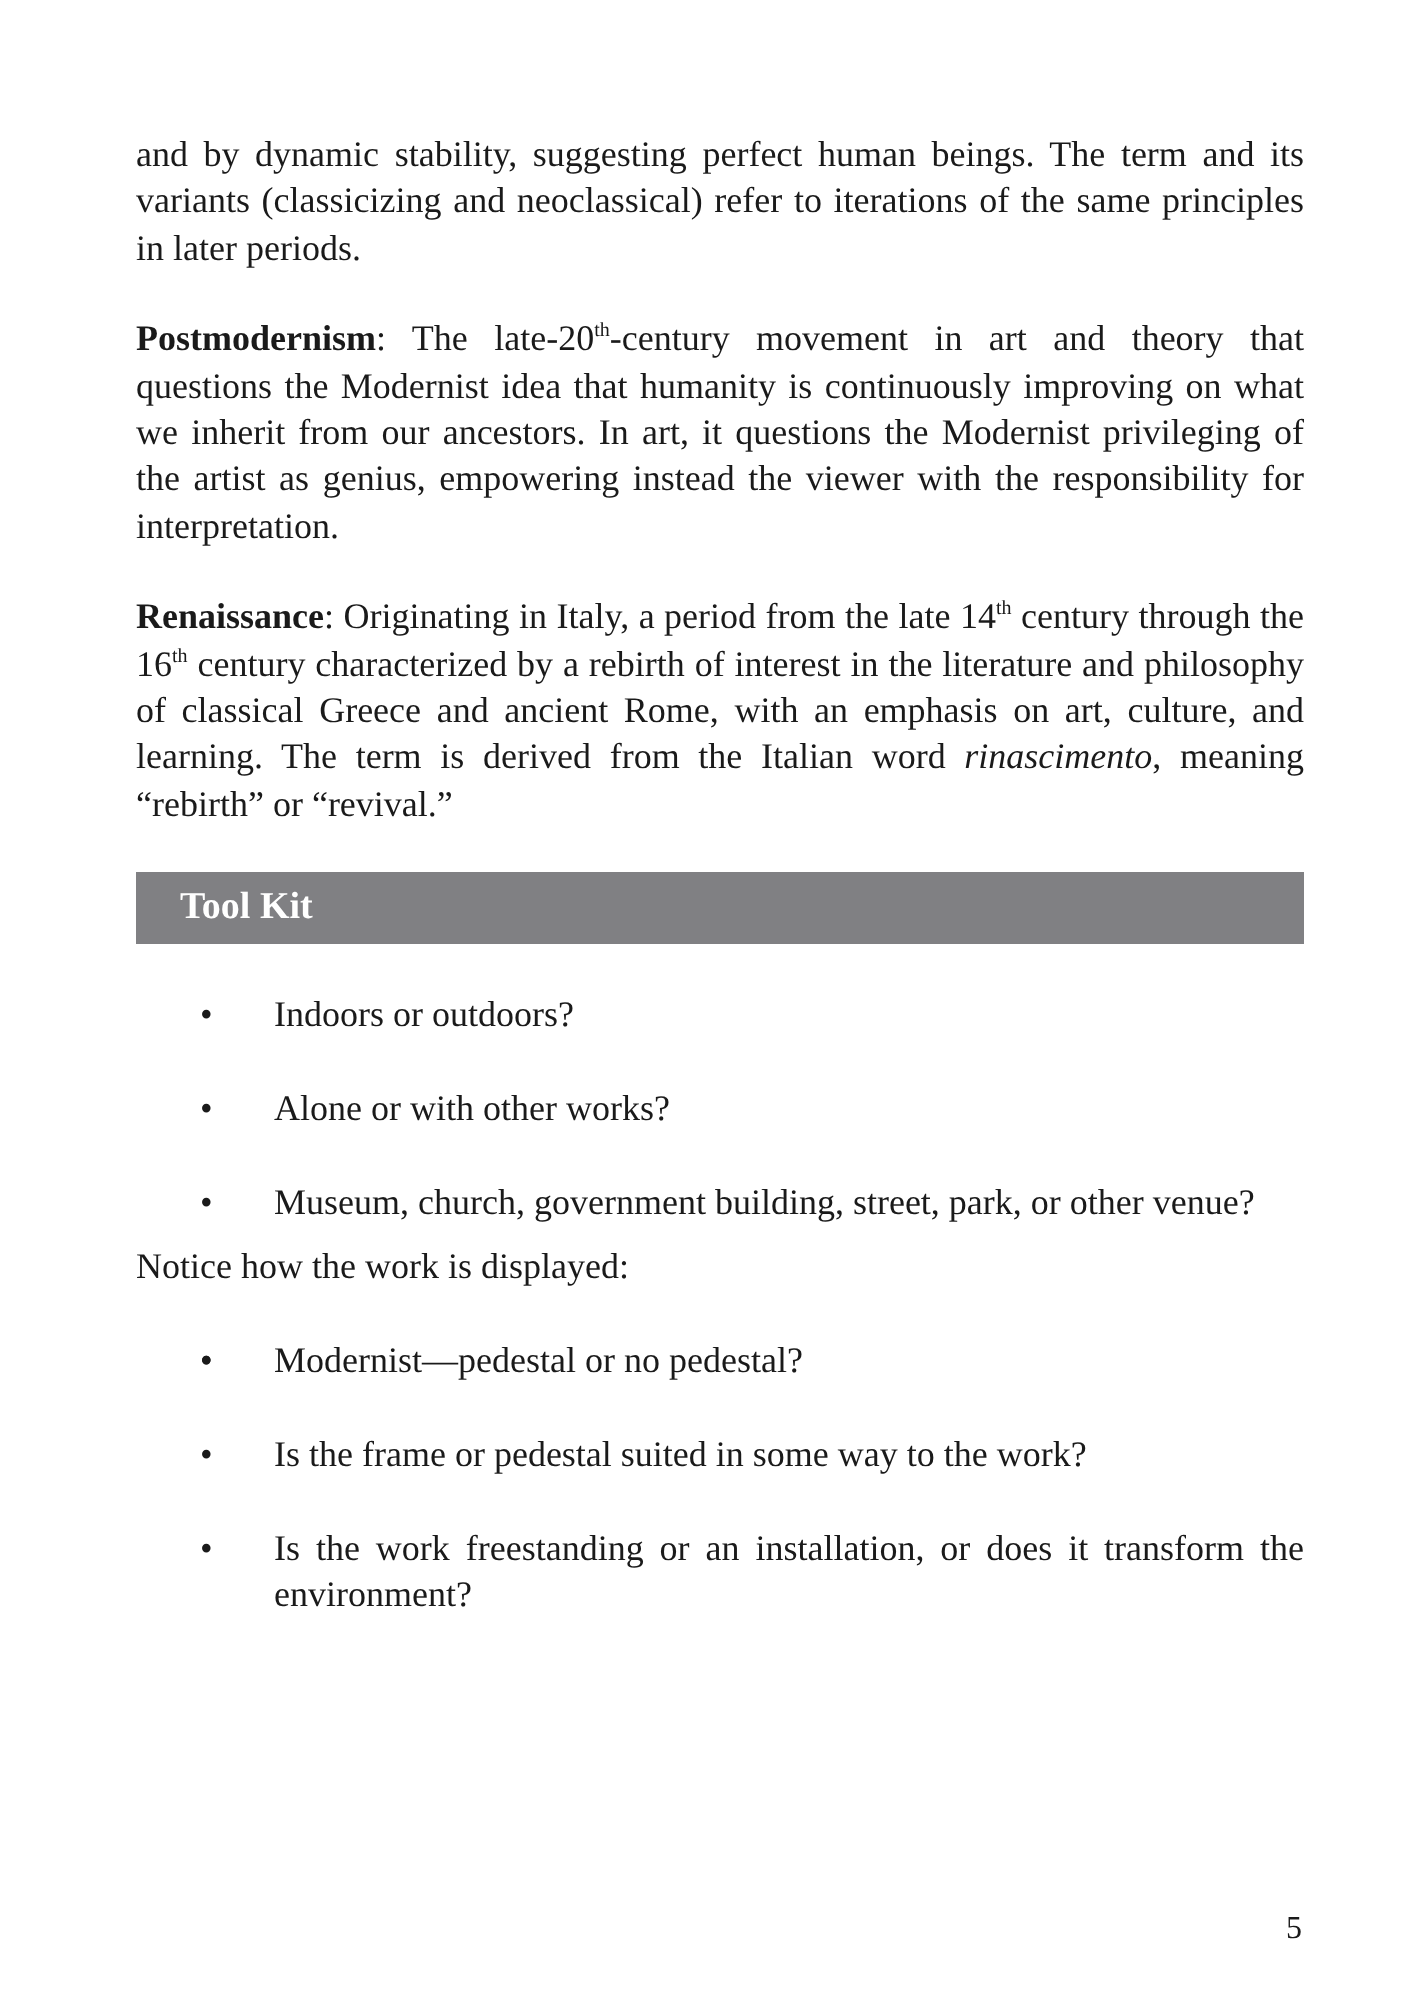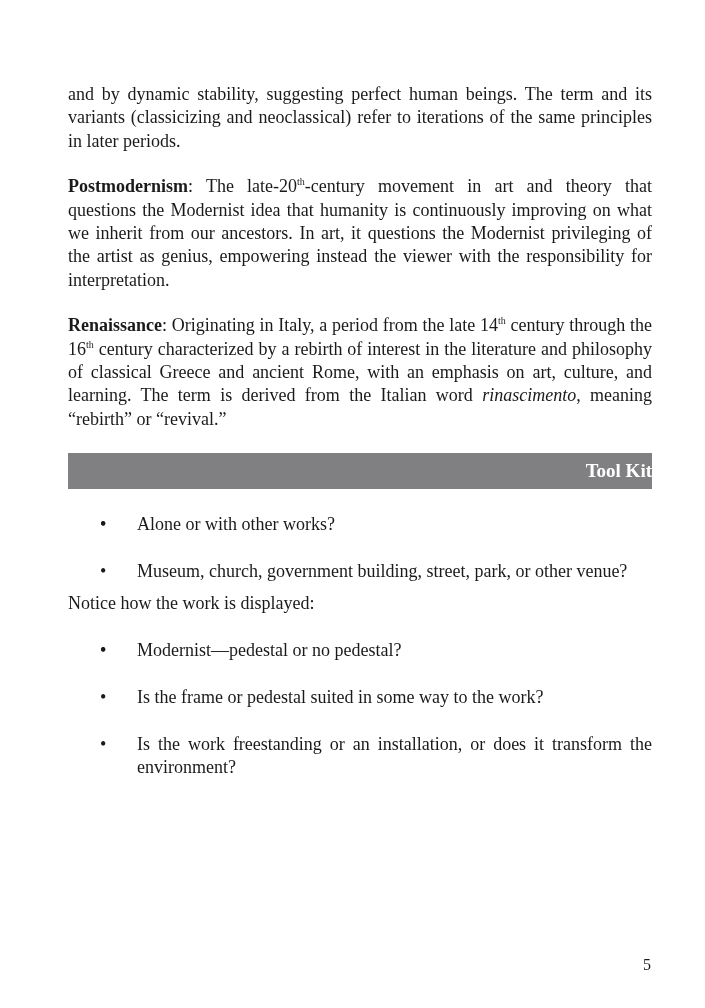--- a/index.html
+++ b/index.html
@@ -1,24 +1,24 @@
 <!DOCTYPE html>
 <html><head>
 <meta charset="utf-8">
 <style>
   html, body { margin: 0; padding: 0; background: #ffffff; }
   body { width: 705px; height: 1008px; position: relative; overflow: hidden;
          font-family: "Liberation Serif", serif; color: #1a1a1a; }
   .page { position: absolute; left: 68px; top: 66px; width: 584px; }
   p { margin: 0; font-size: 18px; line-height: 23.4px; text-align: justify; }
-  .para { margin-bottom: 22px; margin-top: 17px; }
+  .para { margin-bottom: 22px; }
   sup { font-size: 10px; line-height: 0; vertical-align: super; }
   .term { font-weight: bold; }
   .banner { background: #808083; color: #fff; font-weight: bold; font-size: 19px;
-            height: 36px; line-height: 36px; padding-left: 22px; margin-top: 0; margin-bottom: 14px; text-align: right; }
+            height: 36px; line-height: 36px; padding-left: 22px; margin-top: 0; margin-bottom: 14px; }
   .lead { margin-bottom: 0; }
   ul { list-style: none; margin: 0; padding: 0; }
   li { position: relative; padding-left: 69px; font-size: 18px; line-height: 23.4px; text-align: justify; }
   li .bullet { position: absolute; left: 32px; top: 0; }
   .list1 li { margin-top: 23.5px; }
   .list2 li { margin-top: 23.5px; }
   .lead2 { margin-top: 9px; }
   .pnum { position: absolute; right: 54px; top: 956px; font-size: 16px; }
 </style>
 </head>
@@ -27,21 +27,21 @@
 <div class="page">
   <p class="para">and by dynamic stability, suggesting perfect human beings. The term and its variants (classicizing and neoclassical) refer to iterations of the same principles in later periods.</p>
 
   <p class="para"><span class="term">Postmodernism</span><span>:</span><span> The late-20</span><sup>th</sup><span>-century movement in art and theory that questions the Modernist idea that humanity is continuously improving on what we inherit from our ancestors. In art, it questions the Modernist privileging of the artist as genius, empowering instead the viewer with the responsibility for interpretation.</span></p>
 
   <p class="para"><span class="term">Renaissance</span><span>:</span><span> Originating in Italy, a period from the late 14</span><sup>th</sup><span> century through the 16</span><sup>th</sup><span> century characterized by a rebirth of interest in the literature and philosophy of classical Greece and ancient Rome, with an emphasis on art, culture, and learning. The term is derived from the Italian word </span><em>rinascimento</em><span>, meaning “rebirth” or “revival.”</span></p>
 
   <div class="banner" style="background: rgb(128, 128, 131);">Tool Kit</div>
 
   <ul class="list1">
-    <li><span class="bullet">•</span></li>
+    <li><span class="bullet">•</span><span>Indoors or outdoors?</span></li>
     <li><span class="bullet">•</span><span>Alone or with other works?</span></li>
     <li><span class="bullet">•</span><span>Museum, church, government building, street, park, or other venue?</span></li>
   </ul>
 
   <p class="lead lead2">Notice how the work is displayed:</p>
   <ul class="list2">
     <li><span class="bullet">•</span></li>
     <li><span class="bullet">•</span><span>Modernist—pedestal or no pedestal?</span></li>
     <li><span class="bullet">•</span><span>Is the frame or pedestal suited in some way to the work?</span></li>
     <li><span class="bullet">•</span><span>Is the work freestanding or an installation, or does it transform the environment?</span></li>

